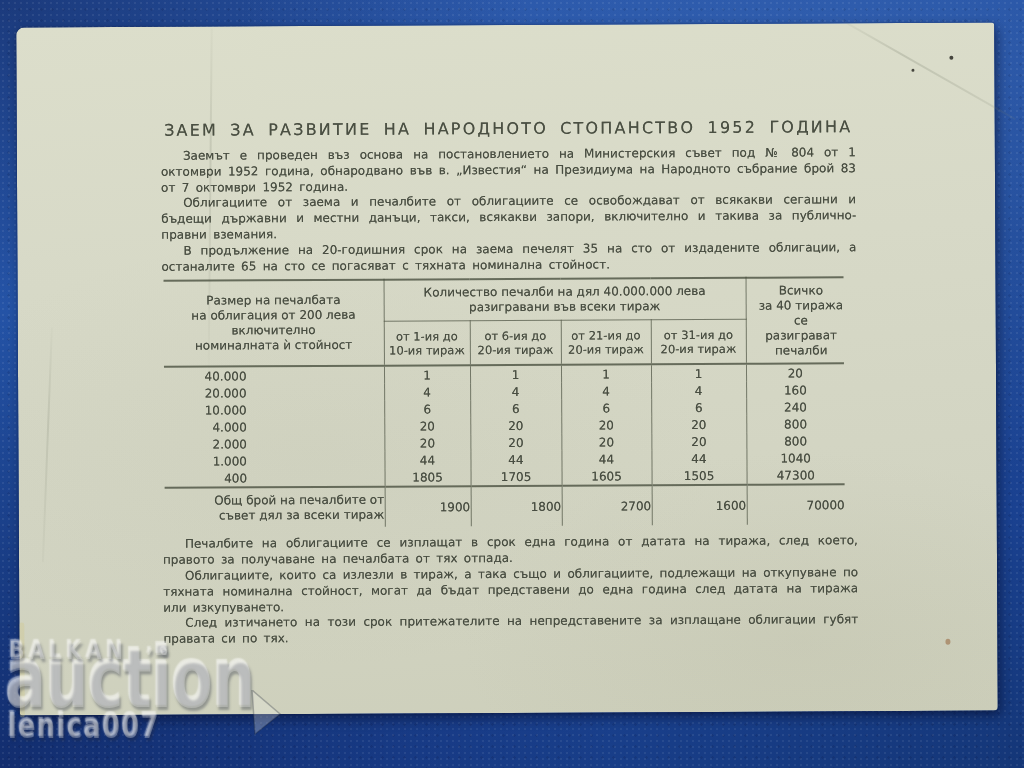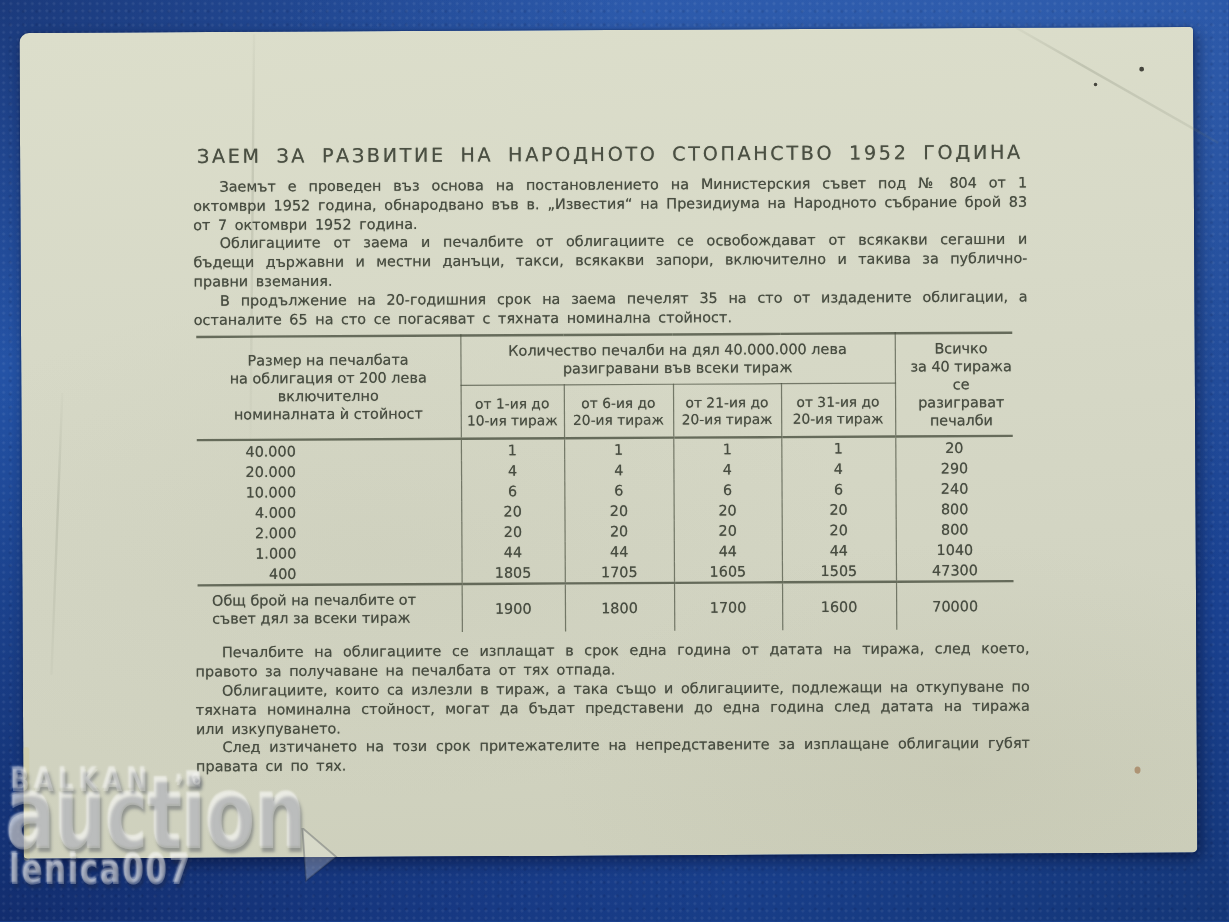--- a/index.html
+++ b/index.html
@@ -99,23 +99,23 @@
     height:43px;text-align:center;
     border-left:1px solid rgba(74,80,64,0.7);
     border-bottom:2px solid rgba(74,80,64,0.8);
     margin-left:16px;
   }
   tr.drow td{height:17px;text-align:center;}
   tr.drow td + td{border-left:1px solid rgba(74,80,64,0.7);}
   tr.drow td.amt{text-align:right;padding-right:137px;}
   tr.drow.first td + td{border-top:1px solid rgba(74,80,64,0.55);}
   tr.frow td{height:39px;border-top:2px solid rgba(74,80,64,0.8);text-align:center;}
-  tr.frow td + td{border-left:1px solid rgba(74,80,64,0.7);}
+  tr.frow td + td{border-left:1px solid rgba(74,80,64,0.7);text-align:right;}
   td.flabel{text-align:left;padding-left:12px;}
-  .flabel .hline{text-align:left;line-height:14.5px;}
+  .flabel .hline{text-align:right;line-height:14.5px;}
   .terms{margin-top:9px;}
 
   
   .wm{
     position:absolute;color:rgba(240,240,235,0.30);font-weight:bold;
     text-shadow:2px 3px 3px rgba(35,40,60,0.35), -1px -2px 2px rgba(255,255,255,0.55);
     transform-origin:left top;white-space:nowrap;pointer-events:none;
   }
   .wm-balkan{left:9px;top:636px;font-size:25px;letter-spacing:5px;transform:scaleX(0.82);}
   .wm-auction{left:5px;top:630px;font-size:83px;letter-spacing:-1px;transform:scaleX(0.73);}
@@ -198,21 +198,21 @@
         <td>1</td>
         <td>1</td>
         <td>20</td>
       </tr>
       <tr class="drow">
         <td class="amt">20.000</td>
         <td>4</td>
         <td>4</td>
         <td>4</td>
         <td>4</td>
-        <td>290</td>
+        <td>160</td>
       </tr>
       <tr class="drow">
         <td class="amt">10.000</td>
         <td>6</td>
         <td>6</td>
         <td>6</td>
         <td>6</td>
         <td>240</td>
       </tr>
       <tr class="drow">
@@ -248,21 +248,21 @@
         <td>47300</td>
       </tr>
 
       <tr class="frow">
         <td class="flabel">
           <div class="hline">Общ брой на печалбите от</div>
           <div class="hline">съвет дял за всеки тираж</div>
         </td>
         <td>1900</td>
         <td>1800</td>
-        <td>1700</td>
+        <td>2700</td>
         <td>1600</td>
         <td>70000</td>
       </tr>
       </tbody>
     </table>
 
     <p class="para terms">Печалбите на облигациите се изплащат в срок една година от датата на тиража, след което, правото за получаване на печалбата от тях отпада.</p>
     <p class="para">Облигациите, които са излезли в тираж, а така също и облигациите, подлежащи на откупуване по тяхната номинална стойност, могат да бъдат представени до една година след датата на тиража или изкупуването.</p>
     <p class="para">След изтичането на този срок притежателите на непредставените за изплащане облигации губят правата си по тях.</p>
   </div>

